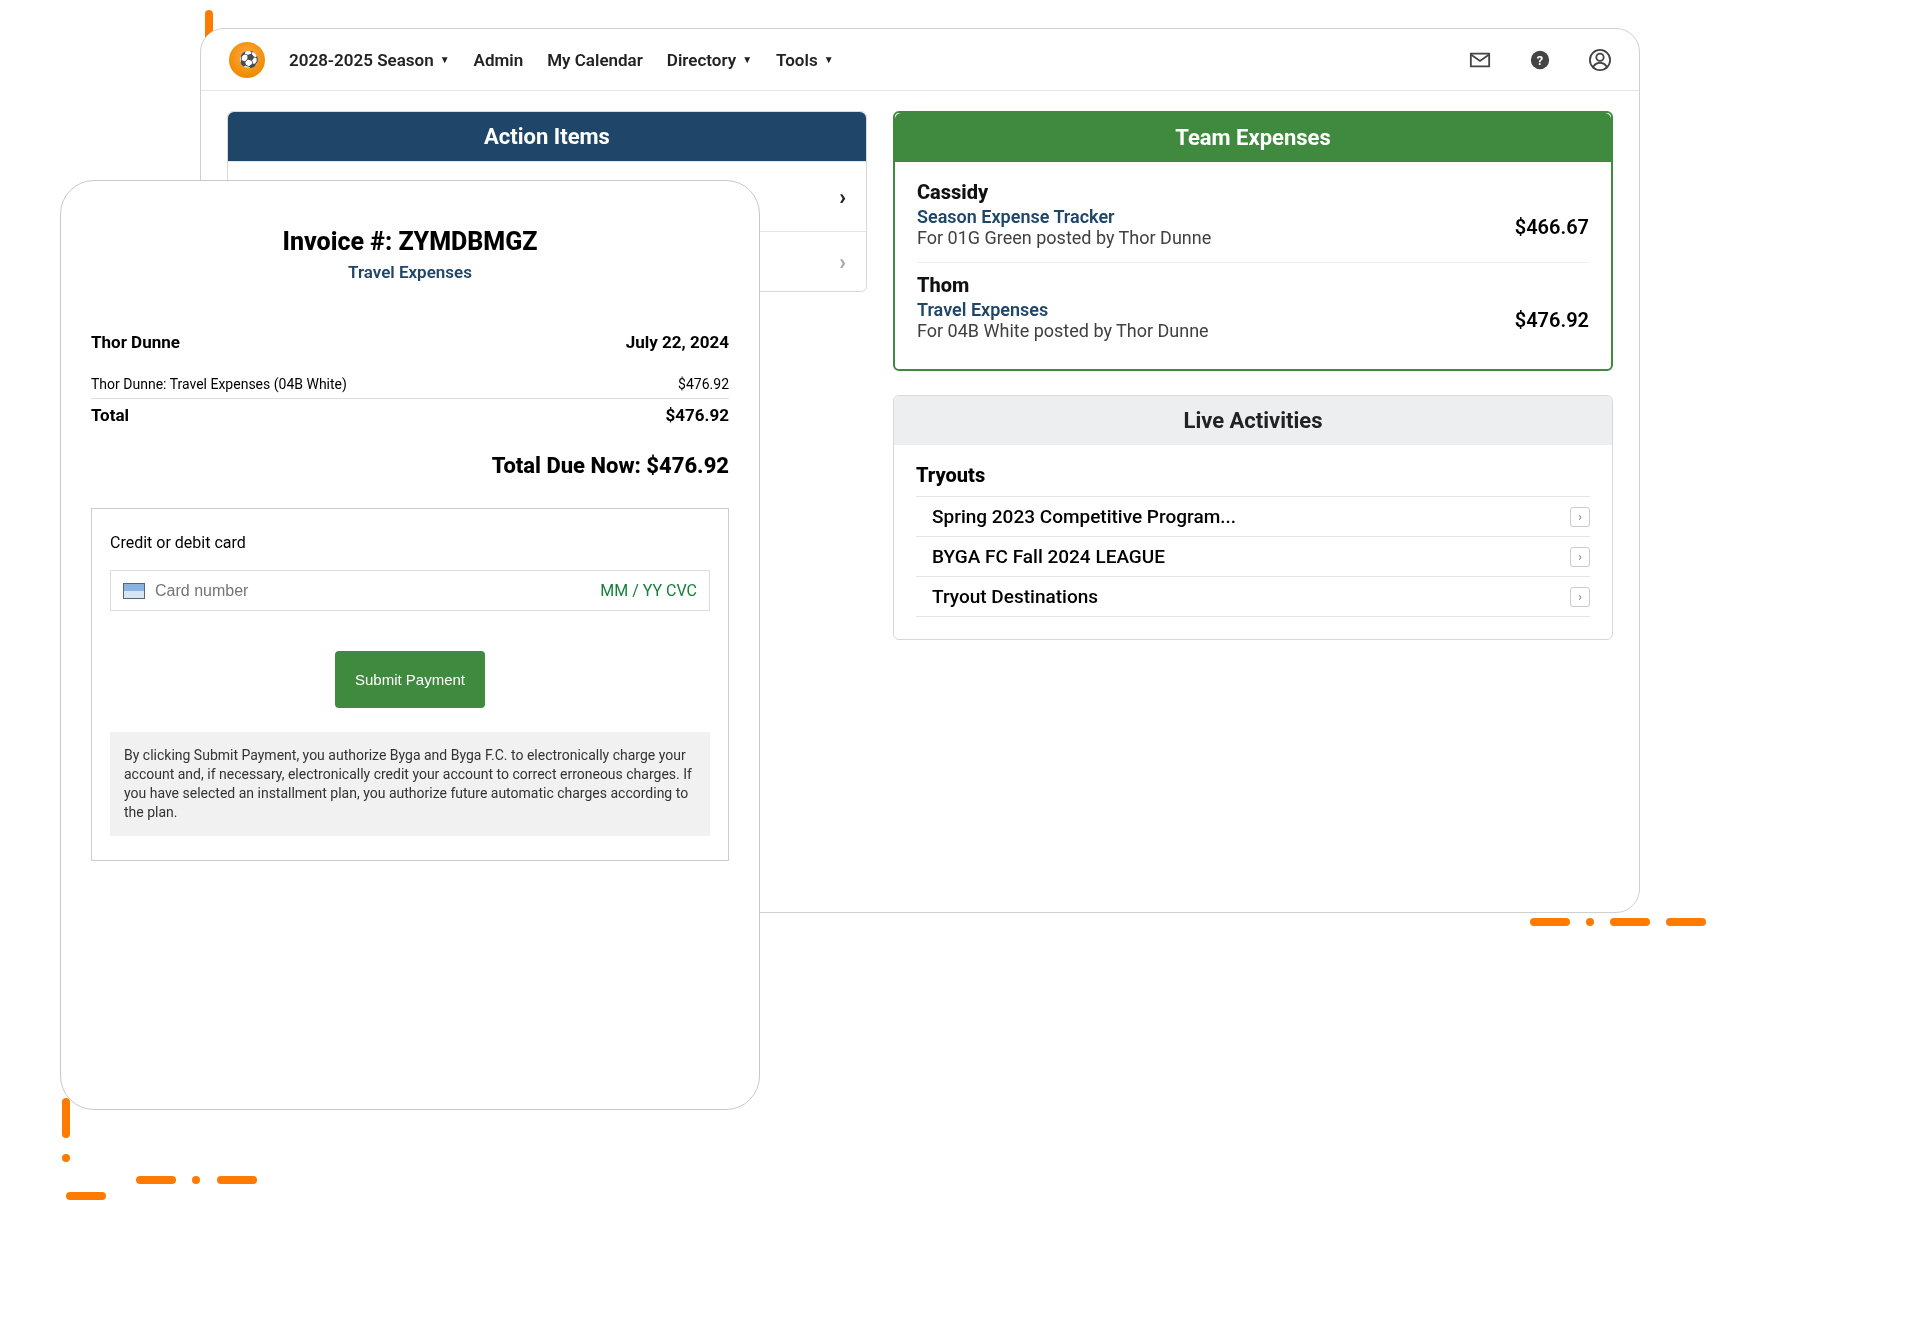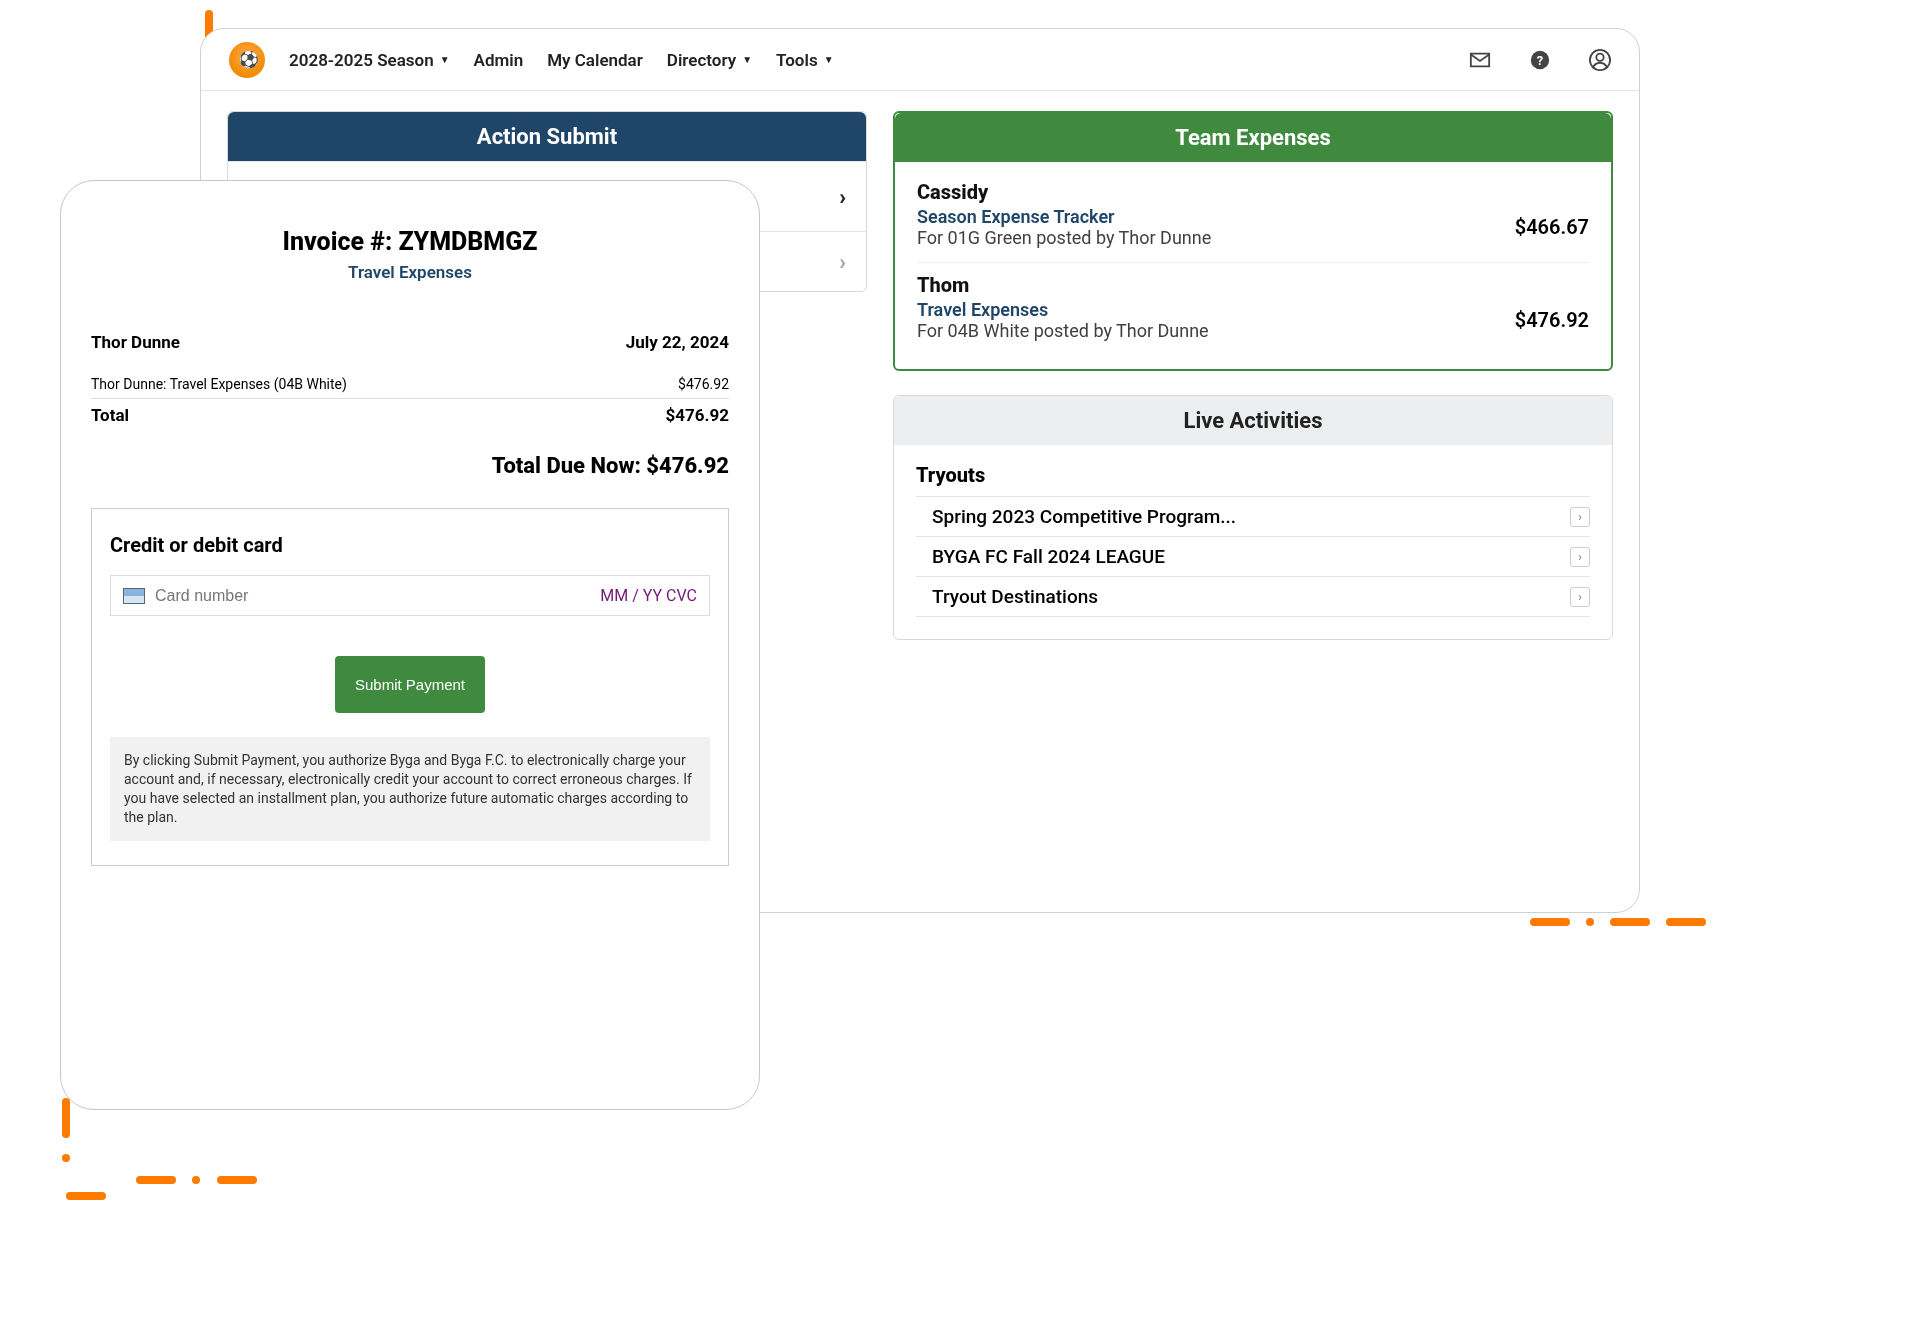--- a/index.html
+++ b/index.html
@@ -87,25 +87,25 @@
 .meta-row { display: flex; justify-content: space-between; margin-top: 50px; font-size: 17px; font-weight: 700;}
 .line-row { display: flex; justify-content: space-between; margin-top: 24px; font-size: 14px; border-bottom: 1px solid #ddd; padding-bottom: 6px;}
 .total-row { display: flex; justify-content: space-between; font-size: 17px; font-weight: 700; margin-top: 6px;}
 .due-row { text-align: right; font-size: 22px; font-weight: 800; margin-top: 28px; padding-bottom: 30px; border-bottom: 1px solid #ddd; }
 
 .tabs { display: flex; margin-top: 40px; }
 .tab { padding: 10px 18px; font-size: 16px; border: 1px solid #ccc; border-bottom: none; background: #fff; cursor: pointer; font-weight: 600;}
 .tab.active { border-bottom: 1px solid #fff; position: relative; z-index: 2; }
 .tab.inactive { color: #1f4668; border: none; padding-left: 24px;}
 .panel { border: 1px solid #ccc; padding: 24px 18px; margin-top: -1px; }
-.panel-title{ font-weight: 700; font-size: 20px; margin-bottom: 18px;}
+.panel-title{ font-weight: 400; font-size: 16px; margin-bottom: 18px;}
 .card-row { display: flex; align-items: center; border: 1px solid #ddd; padding: 10px 12px; gap: 10px; }
 .cc-icon { width: 22px; height: 16px; background: linear-gradient(#8ab4e0 50%, #d7e6f5 50%); border:1px solid #567;}
 .card-row input { border: none; outline: none; font-size: 16px; flex: 1; }
-.card-row .mmyy { text-align: right; color: #701a75; font-size: 16px;}
+.card-row .mmyy { text-align: right; color: #15803d; font-size: 16px;}
 .submit-btn { background: #3f8a3f; color: #fff; border: none; padding: 20px 20px; font-size: 15px; border-radius: 4px; margin: 40px auto 0; display: block; cursor: pointer; }
 .disclaimer { background: #f1f1f1; padding: 14px; font-size: 14px; color: #333; margin-top: 24px; line-height: 1.35;}
 </style>
 </head>
 <body>
 
 <div class="shadow-wide"></div>
 <div class="shadow-tablet"></div>
 
 <div class="deco-tl">
@@ -162,21 +162,21 @@
           <circle cx="12" cy="12" r="11"></circle>
           <circle cx="12" cy="9" r="4"></circle>
           <path d="M4 21c1-4 5-6 8-6s7 2 8 6"></path>
         </svg>
     </span>
   </div>
 
   <div class="content">
     <div class="col-left">
       <div class="action-card">
-        <div class="card-header hdr-navy">Action Submit</div>
+        <div class="card-header hdr-navy">Action Items</div>
         <div class="action-row">
           <span style="opacity:0.3">Destinations</span>
           <span class="chev">›</span>
         </div>
         <div class="action-row" style="height:60px">
           <span></span>
             <span class="chev grey">›</span>
         </div>
       </div>
 

